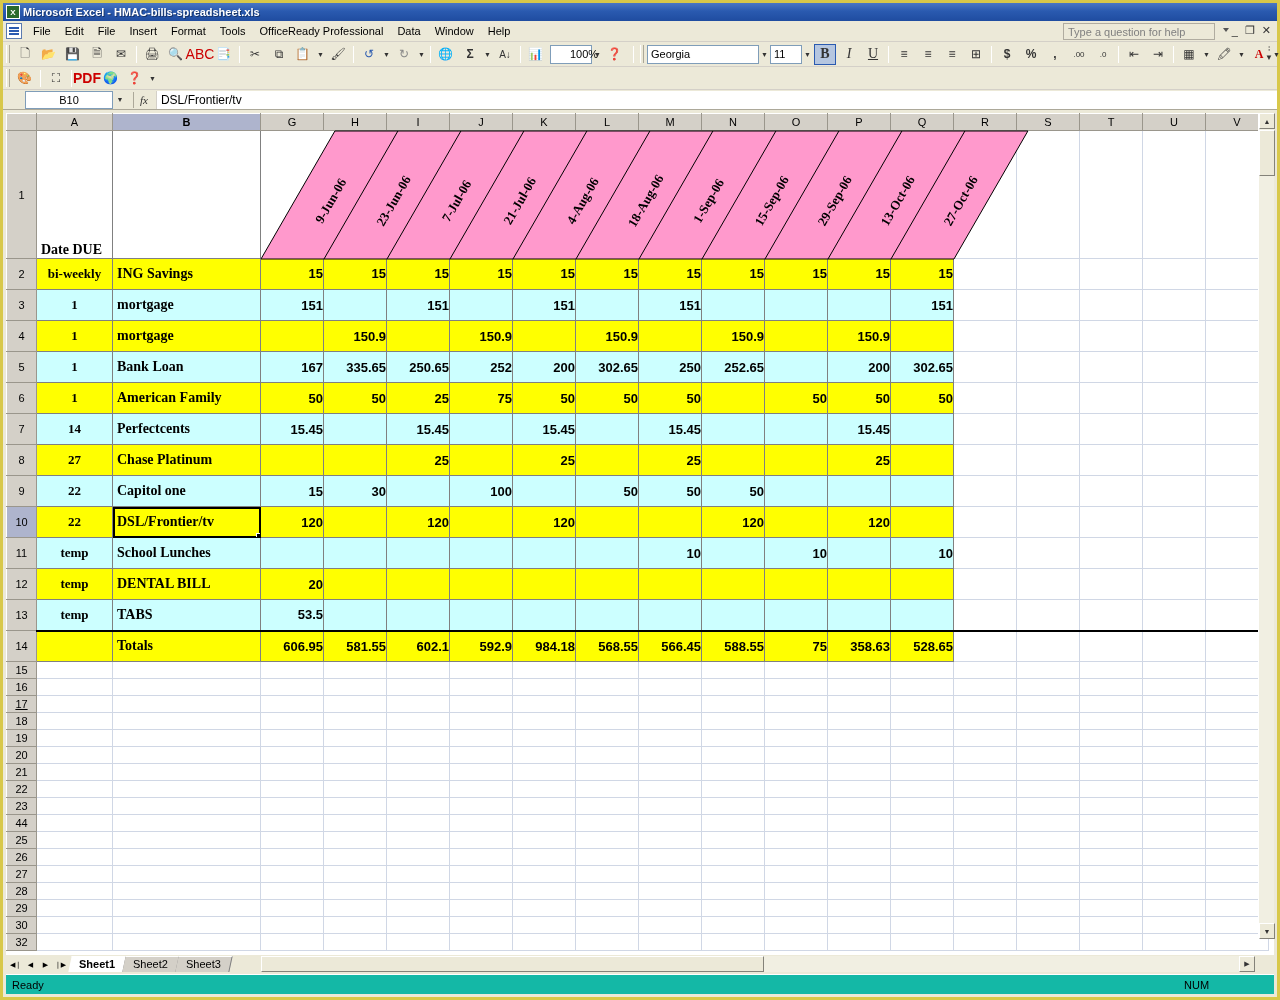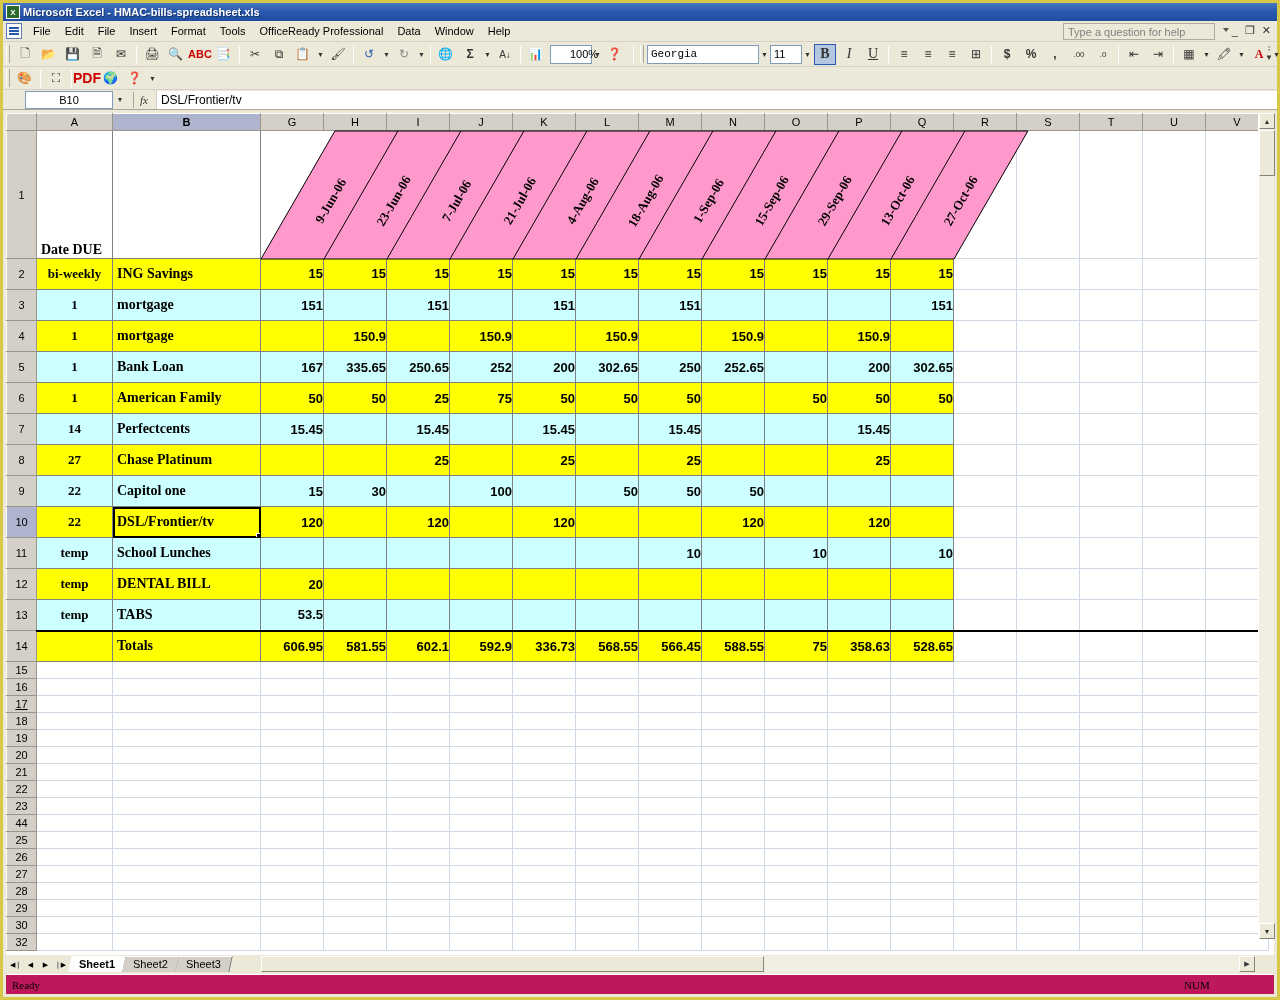--- a/index.html
+++ b/index.html
@@ -99,21 +99,21 @@
   }
   .zoombox {
     width: 42px; height: 19px; background: #fff;
     border: 1px solid #7f9db9; font-size: 11px;
     display: flex; align-items: center; padding-left: 19px;
     margin-left: 2px; flex: none;
   }
   .fontbox {
     width: 112px; height: 19px; background: #fff;
     border: 1px solid #7f9db9; font-size: 11px;
-    display: flex; align-items: center; padding-left: 3px; flex: none; font-family: Liberation Mono, monospace;
+    display: flex; align-items: center; padding-left: 3px; flex: none;
   }
   .sizebox {
     width: 32px; height: 19px; background: #fff;
     border: 1px solid #7f9db9; font-size: 11px;
     display: flex; align-items: center; padding-left: 3px; flex: none;
   }
   .tb-btn.pressed { background: #b5c6e0; border: 1px solid #2a5ab0; }
   .tb-toggle-end {
     position: absolute; right: 2px; top: 2px;
     width: 12px; height: 20px; font-size: 8px; text-align: center; color: #333;
@@ -272,24 +272,24 @@
     transform: skewX(-12deg);
   }
   .tab > span { display: inline-block; transform: skewX(12deg); }
   .tab.active {
     background: #fff; font-weight: bold;
   }
 
   
   .statusbar {
     position: absolute; left: 3px; right: 3px; bottom: 3px;
-    height: 20px; background: #be185d;
+    height: 20px; background: #14b8a6;
     border-top: 1px solid #fff;
     display: flex; align-items: center;
-    font-size: 11px; color: #000; font-family: Liberation Serif, serif;
+    font-size: 11px; color: #000;
   }
   .status-ready { padding-left: 6px; }
   .status-num { position: absolute; left: 1178px; }
 </style>
 </head>
 <body>
 
 <div id="app">
 
   <div class="titlebar">
@@ -322,21 +322,21 @@
   <div class="toolbar">
     <div class="grip"></div>
     <div class="tb-btn">🗋</div>
     <div class="tb-btn" style="color:#d8a028;">📂</div>
     <div class="tb-btn" style="color:#2a5ab0;">💾</div>
     <div class="tb-btn">🗎</div>
     <div class="tb-btn">✉</div>
     <div class="tb-sep"></div>
     <div class="tb-btn">🖨</div>
     <div class="tb-btn">🔍</div>
-    <div class="tb-btn" style="font-size:11px;font-weight:bold;color:#c00;">ABC</div>
+    <div class="tb-btn" style="font-size:14px;font-weight:normal;color:#c00;">ABC</div>
     <div class="tb-btn">📑</div>
     <div class="tb-sep"></div>
     <div class="tb-btn">✂</div>
     <div class="tb-btn">⧉</div>
     <div class="tb-btn">📋</div>
     <div class="tb-caret">▼</div>
     <div class="tb-btn">🖌</div>
     <div class="tb-sep"></div>
     <div class="tb-btn" style="color:#2a5ab0;">↺</div>
     <div class="tb-caret">▼</div>
@@ -746,21 +746,21 @@
             <td class="cell blankgrid"></td>
           </tr>
           <tr class="totalrow" style="height: 31px;">
             <td class="rowhdr">14</td>
             <td class="cell ctr yellow" style="font-size: 13px;"></td>
             <td class="cell lbl yellow">Totals</td>
             <td class="cell num yellow">606.95</td>
             <td class="cell num yellow">581.55</td>
             <td class="cell num yellow">602.1</td>
             <td class="cell num yellow">592.9</td>
-            <td class="cell num yellow">336.73</td>
+            <td class="cell num yellow">984.18</td>
             <td class="cell num yellow">568.55</td>
             <td class="cell num yellow">566.45</td>
             <td class="cell num yellow">588.55</td>
             <td class="cell num yellow">75</td>
             <td class="cell num yellow">358.63</td>
             <td class="cell num yellow">528.65</td>
             <td class="cell blankgrid"></td>
             <td class="cell blankgrid"></td>
             <td class="cell blankgrid"></td>
             <td class="cell blankgrid"></td>

